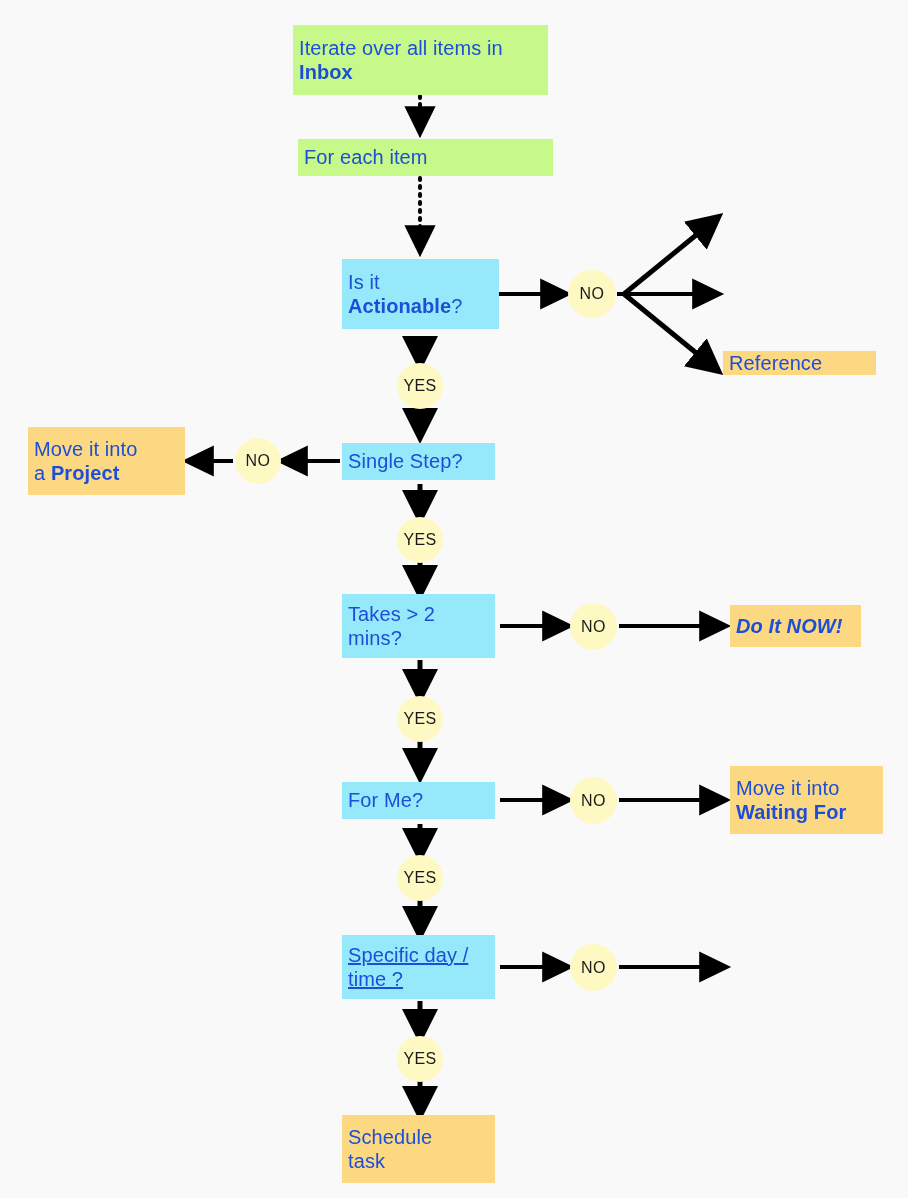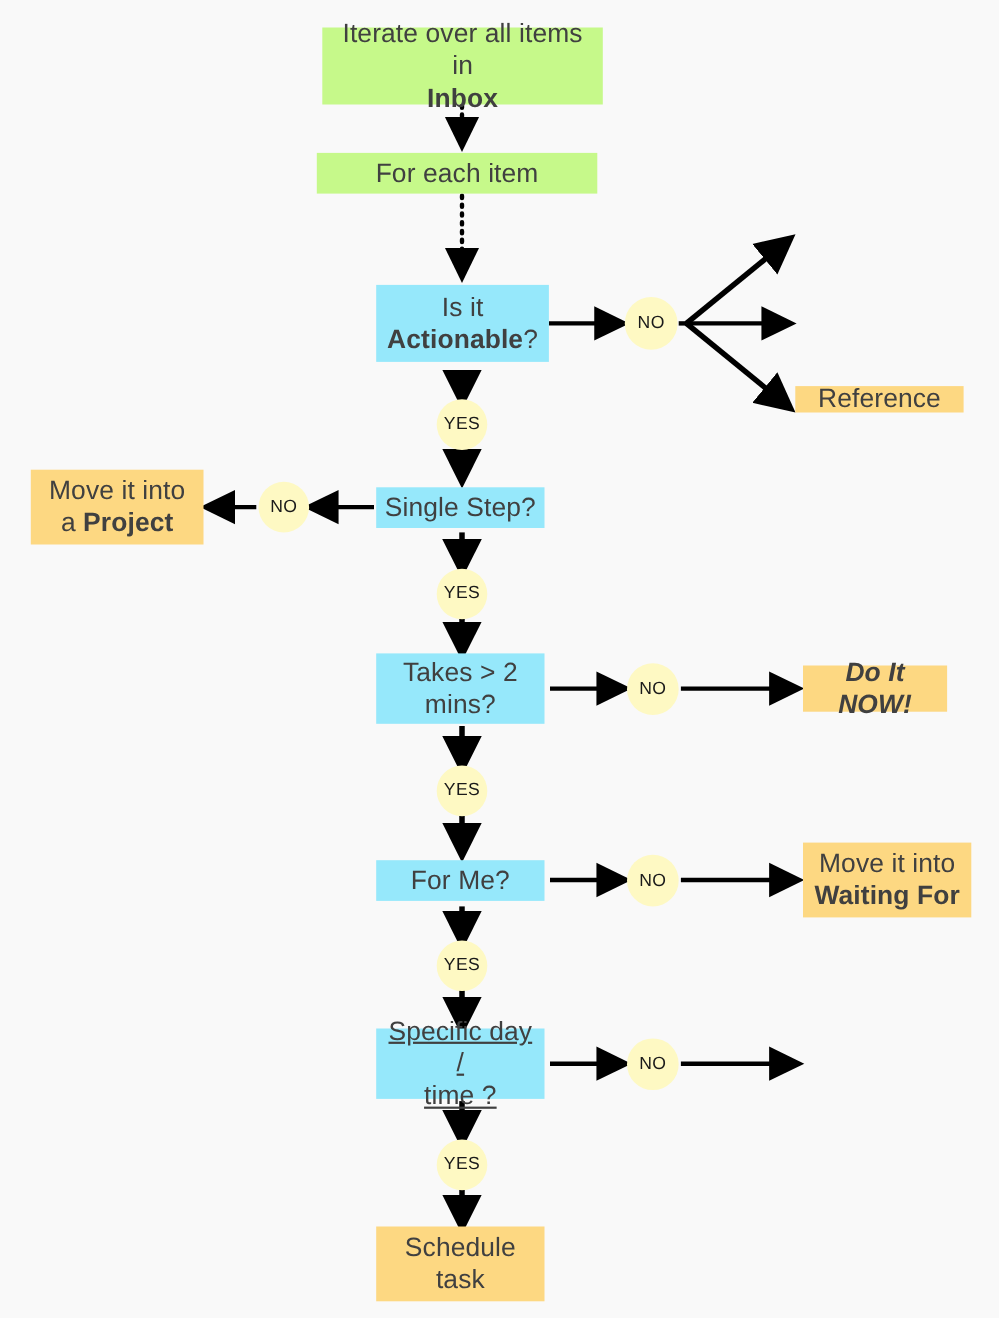--- a/index.html
+++ b/index.html
@@ -25,24 +25,23 @@
     width: 908px;
     height: 1198px;
     pointer-events: none;
   }
   .node {
     position: absolute;
     box-sizing: border-box;
     display: flex;
     align-items: center;
     justify-content: center;
-    text-align: center;
-    color: #404040;
+    color: #1d4ed8;
     line-height: 1.22;
-    font-size: 24px;
+    font-size: 20px;
     letter-spacing: 0.1px;
     padding: 2px 6px;
   }
   .node.green  { background: #c6f98a; }
   .node.blue   { background: #96e8fb; }
   .node.amber  { background: #fdd882; }
 
   .node .txt { display: block; width: 100%; }
   .node b { font-weight: bold; }
 
@@ -128,21 +127,21 @@
     <line x1="420" y1="1081" x2="420" y2="1114" stroke="#000" stroke-width="5" marker-end="url(#arrowbig)"></line>
   </svg>
 
   <div class="node green" style="left:293px; top:25px; width:255px; height:70px;">
     <span class="txt">
       <span>Iterate over all items in</span><br>
       <b>Inbox</b>
     </span>
   </div>
 
-  <div class="node green" style="left:288px; top:139px; width:255px; height:37px;">
+  <div class="node green" style="left:298px; top:139px; width:255px; height:37px;">
     <span class="txt">For each item</span>
   </div>
 
   <div class="node blue" style="left:342px; top:259px; width:157px; height:70px;">
     <span class="txt">
       <span>Is it</span><br>
       <b>Actionable</b><span>?</span>
     </span>
   </div>
 

